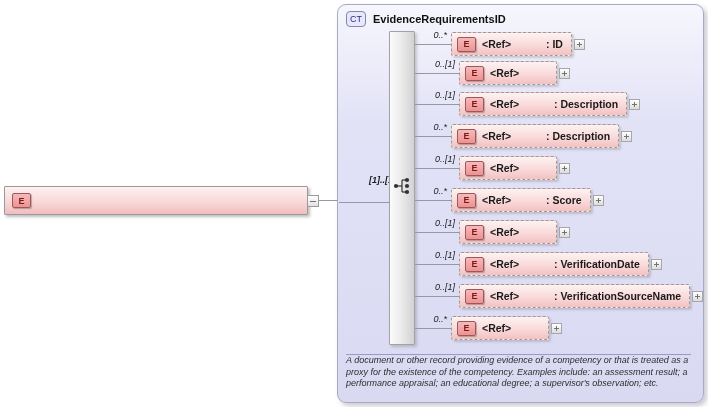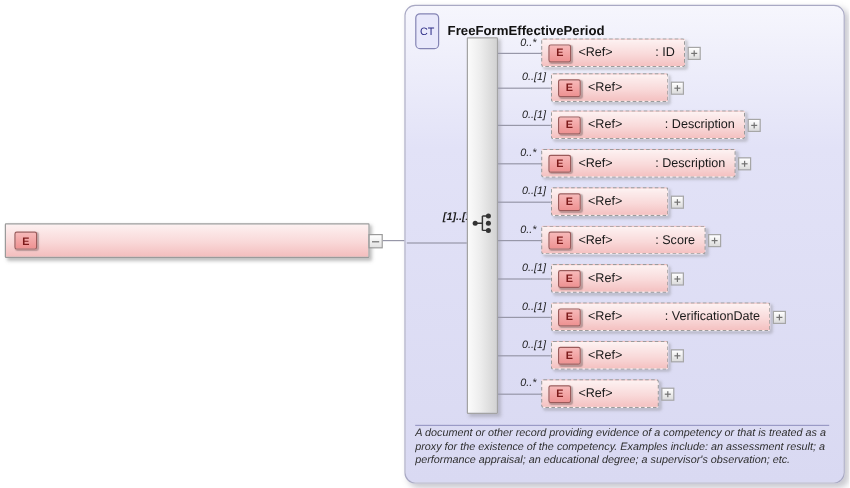--- a/index.html
+++ b/index.html
@@ -35,21 +35,21 @@
   
   .panel {
     position:absolute; left:337px; top:4px; width:367px; height:399px; box-sizing:border-box;
     border:1px solid #a9a9c4; border-radius:9px;
     background:linear-gradient(180deg,#f6f6fd 0%, #e2e2f7 30%, #d9d9f2 100%);
     box-shadow:3px 3px 5px rgba(100,100,120,.35);
   }
   .panel-header { position:absolute; left:8px; top:6px; display:flex; align-items:center; gap:7px; }
   .ctbadge {
     display:inline-flex; align-items:center; justify-content:center;
-    min-width:20px; height:30px; padding:0 2px; box-sizing:border-box;
+    min-width:20px; height:16px; padding:0 2px; box-sizing:border-box;
     border:1px solid #8484b4; border-radius:4px; background:#e8e8fb;
     color:#2c2c86; font-size:9px; font-weight:normal;
   }
   .panel-title { font-size:11px; font-weight:bold; color:#111; white-space:nowrap; }
 
   .bar {
     position:absolute; left:51px; top:26px; width:26px; height:314px; box-sizing:border-box;
     border:1px solid #a3a3a3; border-radius:1px;
     background:linear-gradient(90deg,#fbfbfb 0%, #ececec 45%, #d2d2d2 100%);
     box-shadow:2px 2px 3px rgba(100,100,100,.3);
@@ -68,22 +68,22 @@
   }
   .row { position:absolute; height:24px; display:flex; align-items:center; }
   .childbox {
     display:inline-flex; align-items:center; height:24px; box-sizing:border-box;
     column-gap:6px; padding:0 8px 0 5px;
     border:1px dashed #9b9b9b; border-radius:2px;
     background:linear-gradient(180deg,#fdf2f2 0%, #f9dada 55%, #f4c1c1 100%);
     box-shadow:2px 2px 2px rgba(120,120,120,.3);
     white-space:nowrap;
   }
-  .ref { font-size:10.5px; font-weight:normal; color:#1a1a1a; min-width:58px; }
-  .typ { font-size:10.5px; font-weight:normal; color:#1a1a1a; }
+  .ref { font-size:10.5px; font-weight:bold; color:#1a1a1a; min-width:58px; }
+  .typ { font-size:10.5px; font-weight:bold; color:#1a1a1a; }
   .plus {
     position:relative; flex:none; width:11px; height:11px; box-sizing:border-box; margin-left:2px;
     border:1px solid #a6a6a6; background:linear-gradient(180deg,#ffffff,#dcdcdc);
   }
   .plus::before { content:""; position:absolute; left:2px; right:2px; top:4px; height:1px; background:#737373; }
   .plus::after  { content:""; position:absolute; top:2px; bottom:2px; left:4px; width:1px; background:#737373; }
 
   .footer-sep { position:absolute; left:8px; right:12px; top:349px; height:1px; background:#9a9ac6; }
   .annotation {
     position:absolute; left:8px; top:350px; width:352px;
@@ -98,21 +98,21 @@
   <div class="root-el">
     <span class="ebadge">E</span>
   </div>
   <div class="stub"></div>
   <div class="hline" style="left:319px; top:200px; width:18px;"></div>
 
   <div class="panel">
 
     <div class="panel-header">
       <span class="ctbadge">CT</span>
-      <span class="panel-title">FreeFormEffectivePeriod</span>
+      <span class="panel-title">EvidenceRequirementsID</span>
     </div>
 
     <div class="seq-card">[1]..[1]</div>
     <div class="hline into-bar"></div>
 
     <div class="bar">
       <svg class="seq-icon" width="18" height="20" viewBox="0 0 18 20">
         <line x1="3" y1="10" x2="9" y2="10" stroke="#333" stroke-width="1.2"></line>
         <line x1="9" y1="4" x2="9" y2="16" stroke="#333" stroke-width="1.2"></line>
         <line x1="9" y1="4" x2="14" y2="4" stroke="#333" stroke-width="1.2"></line>
@@ -201,20 +201,21 @@
             <span class="typ">: VerificationDate</span>
           </div>
           <span class="plus"></span>
         </div>
         <div class="hline" style="left: 77px; top: 291px; width: 44px;"></div>
         <div class="card-label" style="left: 73px; top: 277px; width: 44px;">0..[1]</div>
         <div class="row" style="left: 121px; top: 279px;">
           <div class="childbox">
             <span class="ebadge">E</span>
             <span class="ref">&lt;Ref&gt;</span>
+            <span class="typ">: VerificationSourceName</span>
           </div>
           <span class="plus"></span>
         </div>
         <div class="hline" style="left: 77px; top: 323px; width: 36px;"></div>
         <div class="card-label" style="left: 73px; top: 309px; width: 36px;">0..*</div>
         <div class="row" style="left: 113px; top: 311px;">
           <div class="childbox">
             <span class="ebadge">E</span>
             <span class="ref">&lt;Ref&gt;</span>
           </div>

